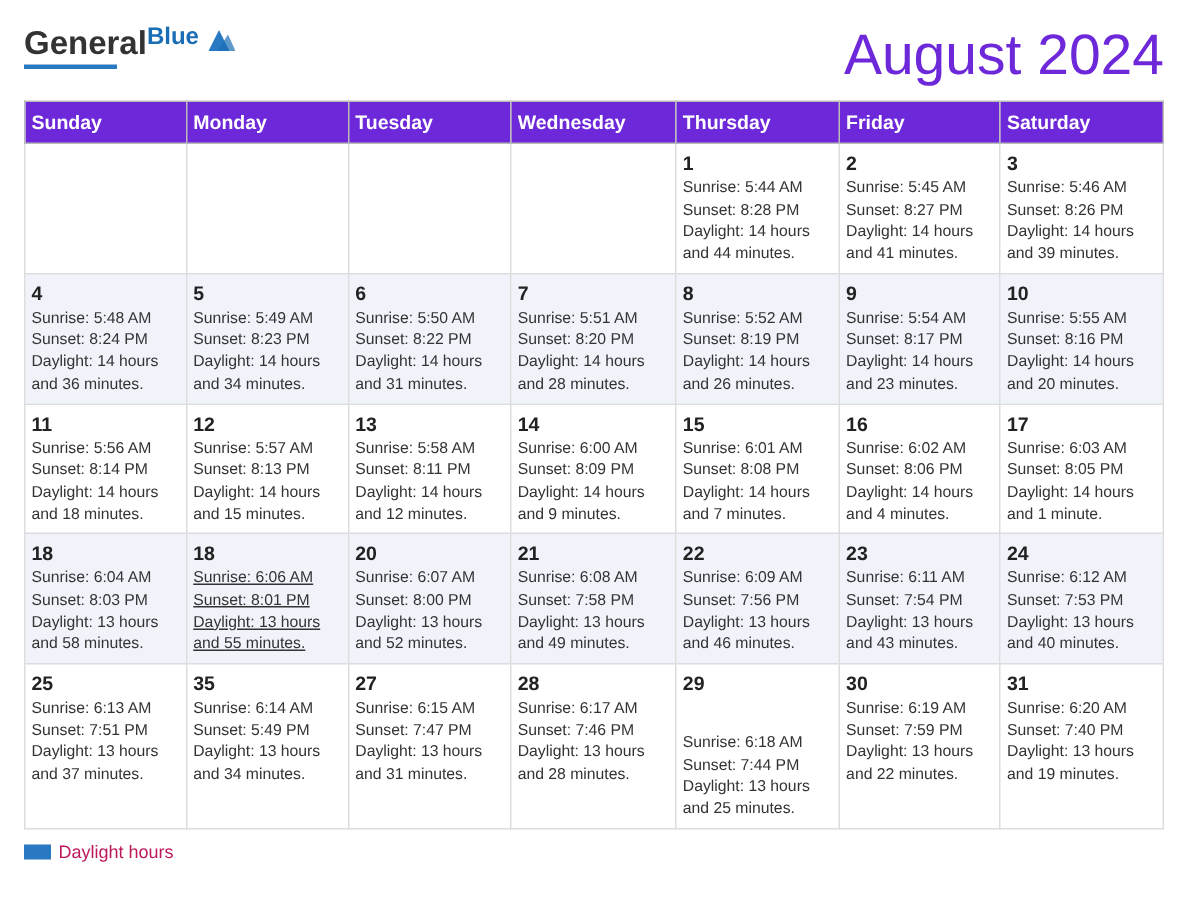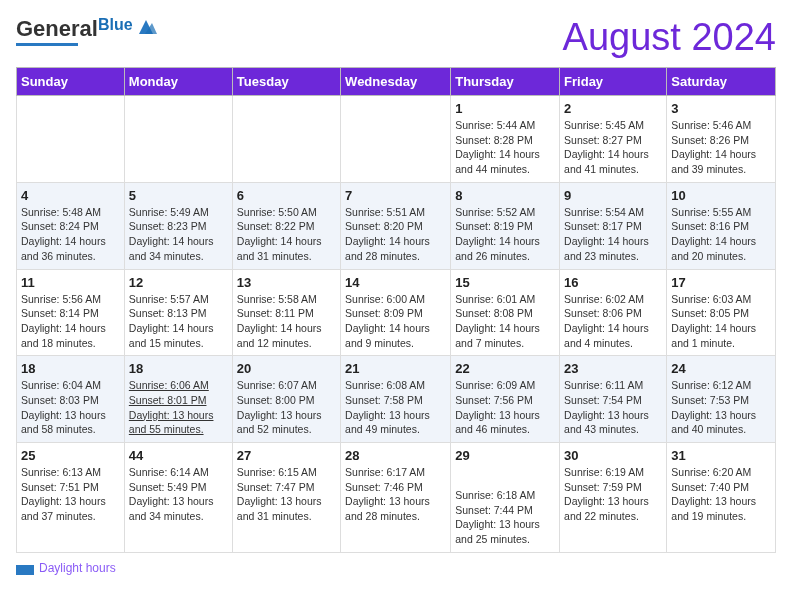--- a/index.html
+++ b/index.html
@@ -73,24 +73,24 @@
       display: block;
       margin-bottom: 2px;
     }
     .day-info {
       line-height: 1.4;
       font-size: 10.5px;
     }
     .empty-cell { background: #fff !important; }
     .footer-bar {
       display: flex;
-      align-items: flex-end;
+      align-items: center;
       margin-top: 8px;
       font-size: 12px;
-      color: #8b5cf6;
+      color: #be185d;
     }
     .daylight-swatch {
       display: inline-block;
       width: 18px;
       height: 10px;
       background: #2979c2;
       margin-right: 5px;
       vertical-align: middle;
     }
   </style>
@@ -285,21 +285,21 @@
         </td>
       </tr>
       <tr>
         <td>
           <span class="day-num">25</span>
           <div class="day-info" style="white-space: pre-line;">Sunrise: 6:13 AM
 Sunset: 7:51 PM
 Daylight: 13 hours and 37 minutes.</div>
         </td>
         <td>
-          <span class="day-num">44</span>
+          <span class="day-num">35</span>
           <div class="day-info" style="white-space: pre-line;">Sunrise: 6:14 AM
 Sunset: 5:49 PM
 Daylight: 13 hours and 34 minutes.</div>
         </td>
         <td>
           <span class="day-num">27</span>
           <div class="day-info" style="white-space: pre-line;">Sunrise: 6:15 AM
 Sunset: 7:47 PM
 Daylight: 13 hours and 31 minutes.</div>
         </td>

